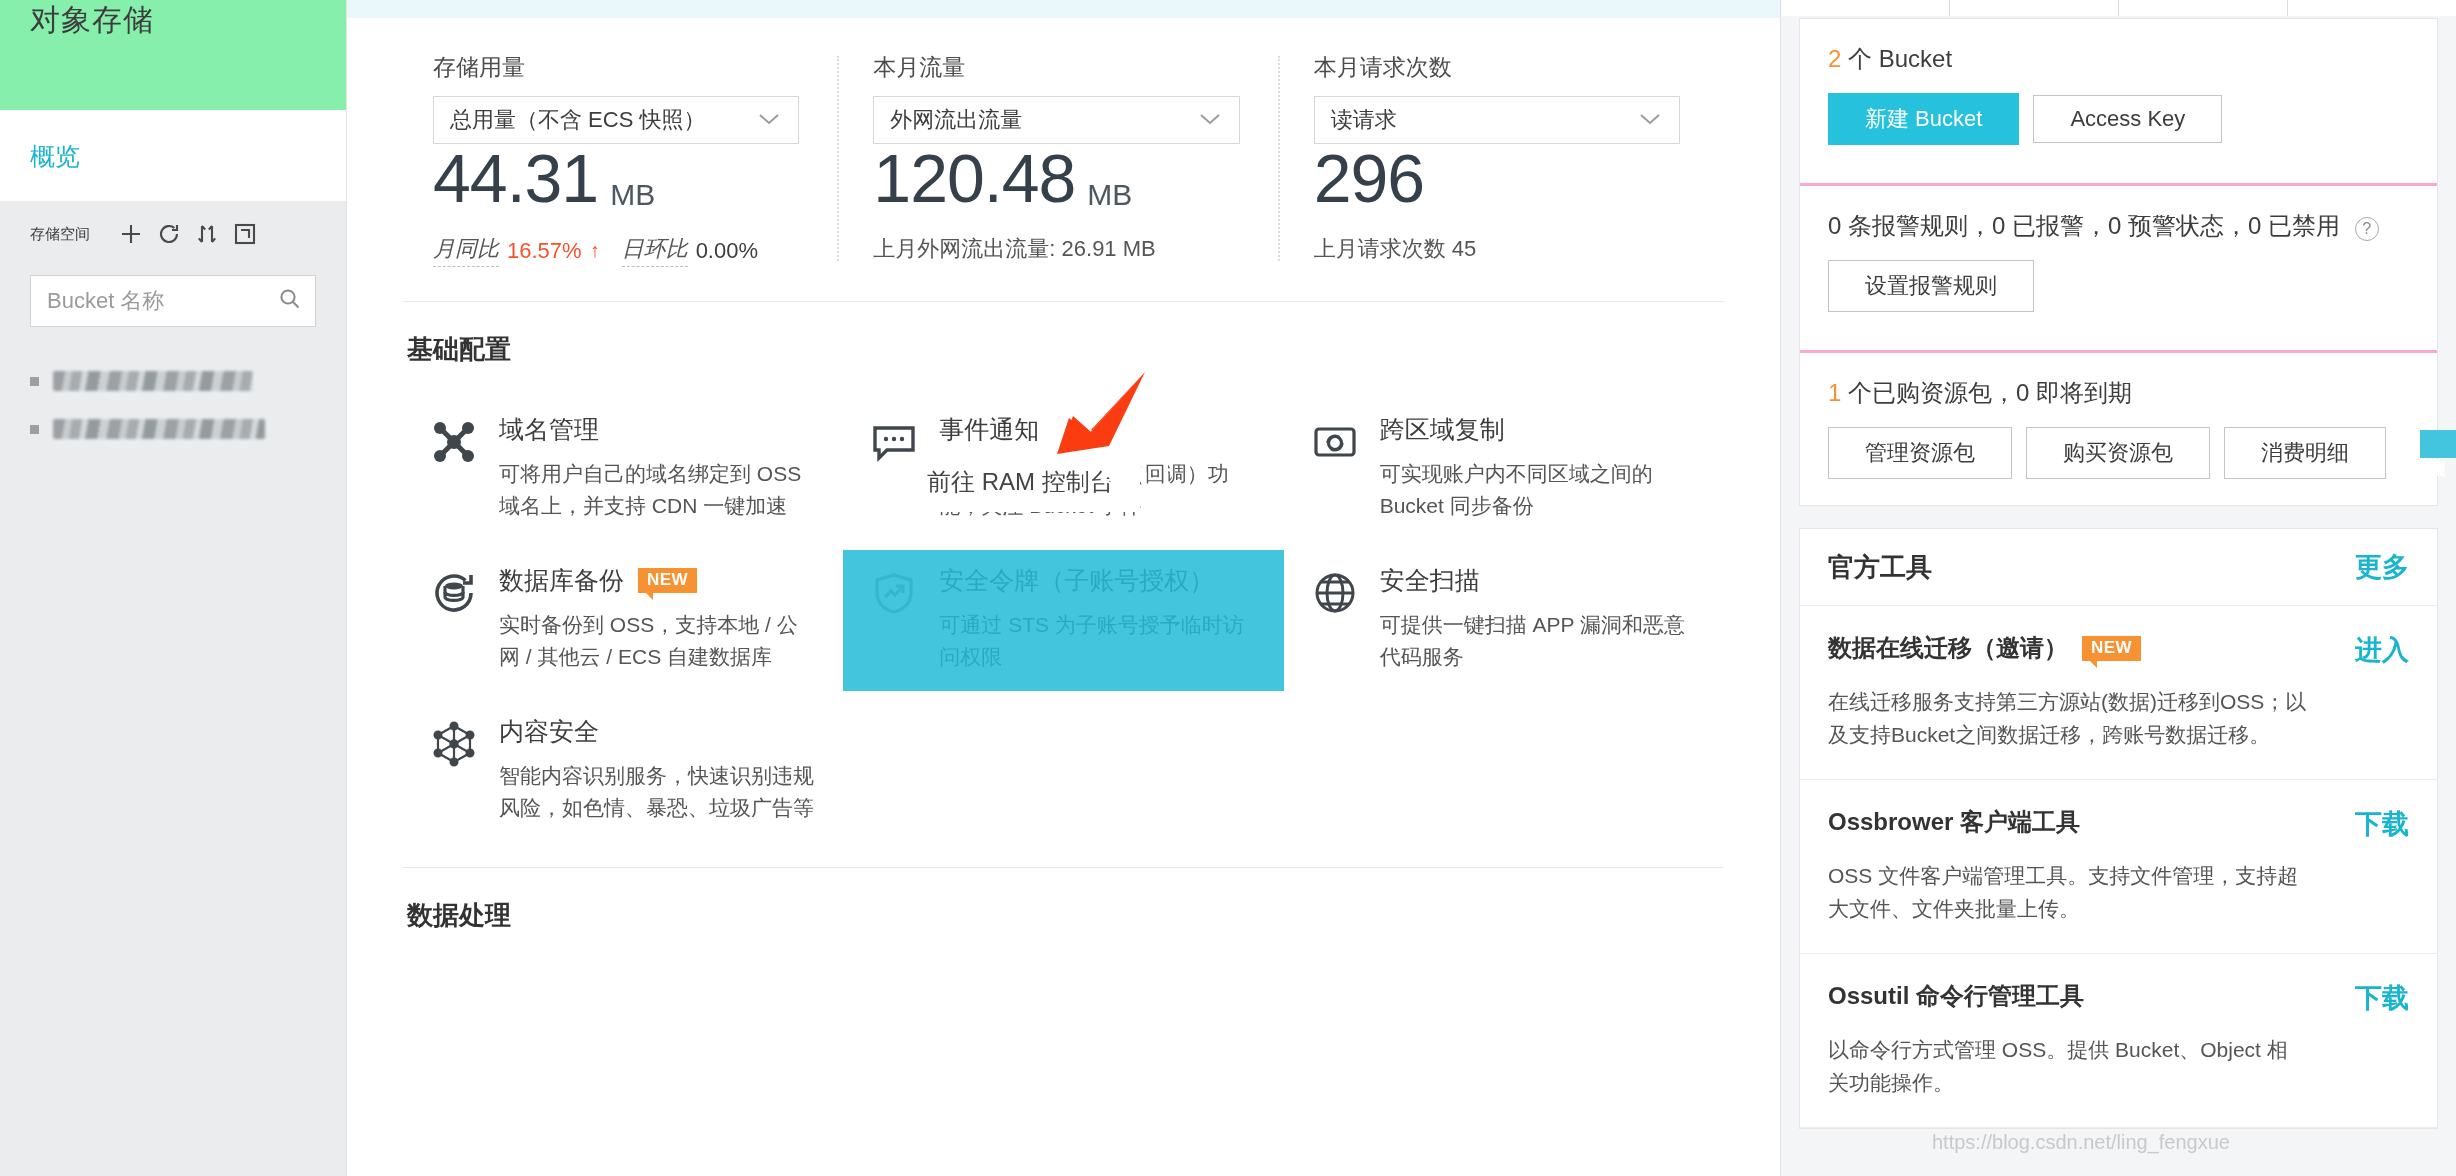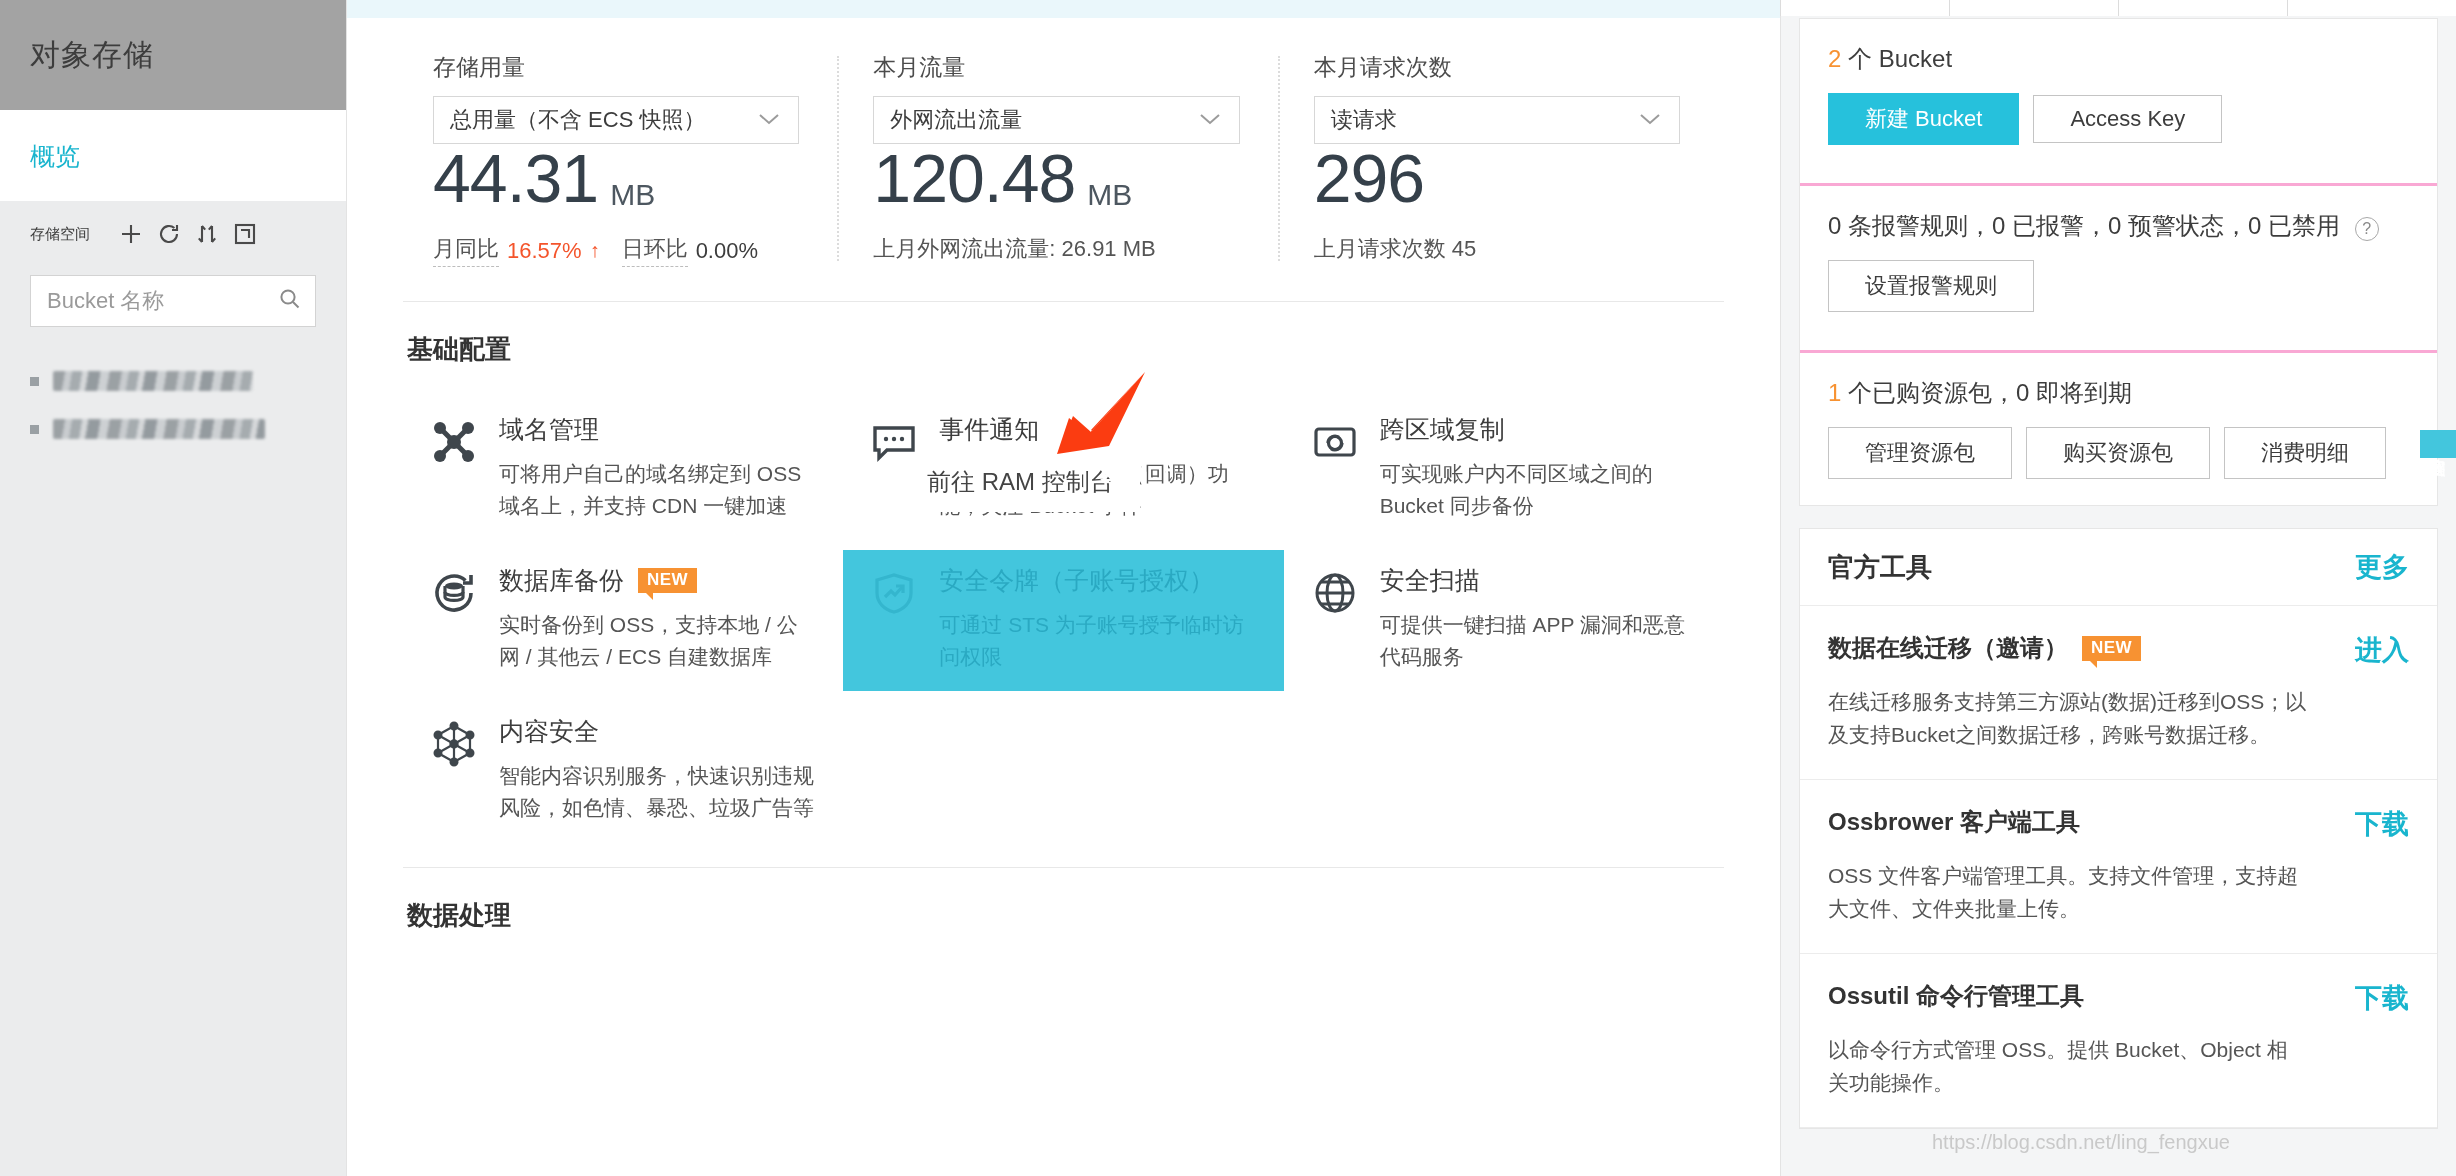--- a/index.html
+++ b/index.html
@@ -10,22 +10,22 @@
   }
   .page { position: relative; width: 2456px; height: 1176px; display: flex; }
 
   
   .sidebar {
     width: 347px; height: 1176px; background: #fff;
     border-right: 1px solid #e3e3e3; flex: 0 0 347px;
     display: flex; flex-direction: column;
   }
   .sb-title-bar {
-    background: #a3a3a3; height: 110px;
-    display: flex; align-items: center; padding: 0 30px;
+    background: #86efac; height: 110px;
+    display: flex; align-items: flex-start; padding: 0 30px;
   }
   .sb-title { font-size: 30px; color: #3d3d3d; letter-spacing: 1px; }
   .sb-nav { background: #fff; padding: 30px 30px 28px 30px; }
   .sb-nav-item { font-size: 25px; color: #19b5ce; cursor: pointer; }
   .sb-section-head {
     background: #ebeced; height: 66px; display: flex;
     align-items: center; padding: 0 24px 0 30px; gap: 0;
   }
   .sb-section-title { font-size: 15px; color: #3d3d3d; margin-right: 26px; }
   .sb-ico {
@@ -86,21 +86,21 @@
     height: 48px; border: 1px solid #d7d7d7; background: #fff;
     display: flex; align-items: center; justify-content: space-between;
     padding: 0 16px; cursor: pointer; max-width: 485px;
   }
   .m-select span { font-size: 22px; color: #3d3d3d; }
   .m-select .chev { color: #9b9b9b; }
   .m-value { display: flex; align-items: flex-end; gap: 12px; }
   .m-num { font-size: 68px; color: #35404a; font-weight: 300; letter-spacing: -1px; line-height: 1; }
   .m-unit { font-size: 30px; color: #4d5760; font-weight: 300; }
   .m-foot { margin-top: 22px; font-size: 22px; color: #555; display: flex; align-items: center; gap: 8px; }
-  .dotted { border-bottom: 1px dashed #bdbdbd; padding-bottom: 2px; }
+  .dotted { border-bottom: 1px dashed #bdbdbd; padding-bottom: 2px; font-style: italic; }
   .up-val { color: #f4542b; }
   .up-arrow { color: #f4542b; font-size: 20px; }
   .grey-val { color: #3d3d3d; }
 
   
   .sec-wrap { margin: 0 56px; padding: 30px 0 26px 0; }
   .sec-title { font-size: 26px; font-weight: bold; color: #333; padding-left: 4px; }
   .feat-grid {
     margin-top: 32px; display: grid;
     grid-template-columns: 1fr 1fr 1fr; row-gap: 10px;

